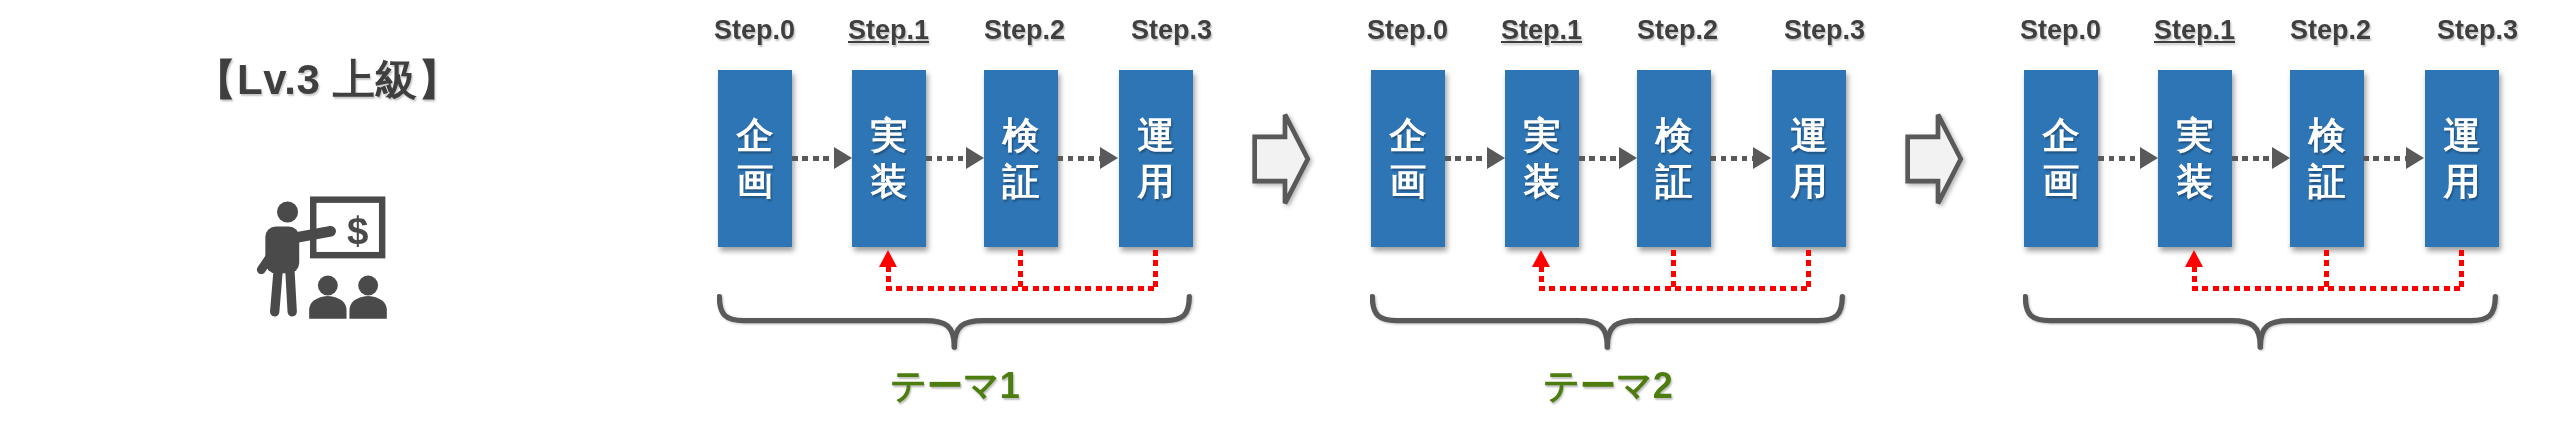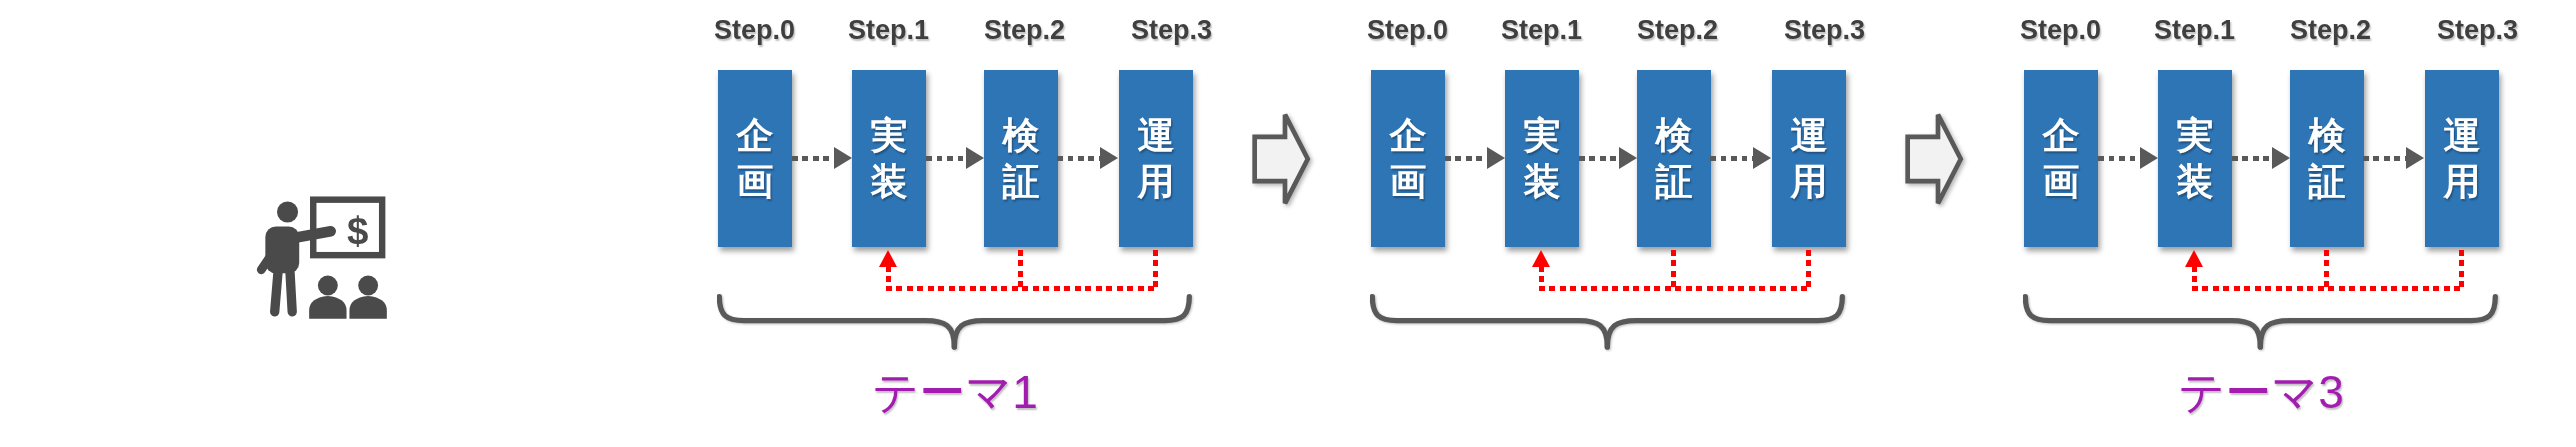--- a/index.html
+++ b/index.html
@@ -41,41 +41,42 @@
   .fb-stem{position:absolute;left:168px;top:266px;width:5.3px;height:23.4px;
     background:repeating-linear-gradient(180deg,#FF0000 0 5.9px,transparent 5.9px 10.5px);}
   .fb-arrow{position:absolute;left:161px;top:250px;width:0;height:0;
     border-left:9.4px solid transparent;border-right:9.4px solid transparent;
     border-bottom:17px solid #FF0000;}
   
   .brace{position:absolute;left:-0.6px;top:293px;width:477px;height:61px;
     filter:drop-shadow(1.2px 1.8px 1.2px rgba(0,0,0,0.25));}
   .brace path{fill:none;stroke:#595959;stroke-width:9;stroke-linecap:round;}
   .theme-label{position:absolute;left:0;top:362px;width:474px;text-align:center;
-    font-size:46px;font-weight:normal;color:#a21caf;text-shadow:1.2px 1.8px 1.8px rgba(0,0,0,0.25);}
+    font-size:36px;font-weight:bold;color:#4d7c0f;text-shadow:1.2px 1.8px 1.8px rgba(0,0,0,0.25);}
   
   .big-arrow{position:absolute;top:110px;width:59px;height:98px;
     filter:drop-shadow(2.3px 2.9px 2.3px rgba(0,0,0,0.3));}
   .big-arrow polygon{fill:#F2F2F2;stroke:#595959;stroke-width:8;stroke-linejoin:miter;}
   
   #group-0{left:718px;} #group-1{left:1371px;} #group-2{left:2024px;}
   #big-arrow-0{left:1252px;} #big-arrow-1{left:1905px;}
   
-  .col-0 .step-label,.step-0{left:-13px;} .col-1 .step-label,.step-1{left:121px;}
+  .col-0 .step-label,.step-0{left:-13px;} .col-1 .step-label,.step-1{left:121px;text-decoration:underline;}
   .col-2 .step-label,.step-2{left:257px;} .col-3 .step-label,.step-3{left:404px;}
   .box-0{left:0px;} .box-1{left:134px;} .box-2{left:266px;} .box-3{left:401px;}
   .conn-0{left:74px;width:60px;} .conn-1{left:208px;width:58px;} .conn-2{left:339px;width:61px;}
   .fbv-step2{left:300px;} .fbv-step3{left:435px;}
 </style>
 </head>
 <body>
 
 <div class="canvas">
 
   <div class="title-block">
+    <div class="title-line">【Lv.3 上級】</div>
   </div>
 
   <svg class="trainer-icon" viewBox="0 0 226 210">
     <rect class="stroke" x="98" y="6" width="118" height="95" stroke-width="11"></rect>
     <text class="dollar" x="174" y="82">$</text>
     <g>
       <circle class="shape" cx="54" cy="27" r="18"></circle>
       <rect class="shape" x="16" y="52" width="58" height="80" rx="18"></rect>
       <line x1="62" y1="72" x2="128" y2="60" stroke="#4A4A4A" stroke-width="18" stroke-linecap="round"></line>
       <line x1="44" y1="74" x2="9" y2="126" stroke="#4A4A4A" stroke-width="15" stroke-linecap="round"></line>
@@ -182,20 +183,21 @@
     <div class="fb-v fbv-step2"></div>
     <div class="fb-v fbv-step3"></div>
     <div class="fb-h"></div>
     <div class="fb-stem"></div>
     <div class="fb-arrow"></div>
 
     <svg class="brace" viewBox="0 0 815 104">
       <path d="M4,6 C4,38 16,47 46,47 L356,47 C390,47 405.5,56 405.5,92"></path>
       <path d="M807,6 C807,38 795,47 765,47 L455,47 C421,47 405.5,56 405.5,92"></path>
     </svg>
+    <div class="theme-label">テーマ2</div>
   </section>
 
   <svg class="big-arrow" id="big-arrow-1" viewBox="0 0 100 168">
     <polygon points="4,46 56,46 56,8 95,84 56,160 56,122 4,122"></polygon>
   </svg>
 
   <section class="group" id="group-2">
     <div class="step-label step-0">Step.0</div>
     <div class="step-label step-1">Step.1</div>
     <div class="step-label step-2">Step.2</div>
@@ -234,17 +236,16 @@
     <div class="fb-v fbv-step2"></div>
     <div class="fb-v fbv-step3"></div>
     <div class="fb-h"></div>
     <div class="fb-stem"></div>
     <div class="fb-arrow"></div>
 
     <svg class="brace" viewBox="0 0 815 104">
       <path d="M4,6 C4,38 16,47 46,47 L356,47 C390,47 405.5,56 405.5,92"></path>
       <path d="M807,6 C807,38 795,47 765,47 L455,47 C421,47 405.5,56 405.5,92"></path>
     </svg>
-    <div class="theme-label">テーマ3</div>
   </section>
 
 </div>
 
 
 </body></html>

